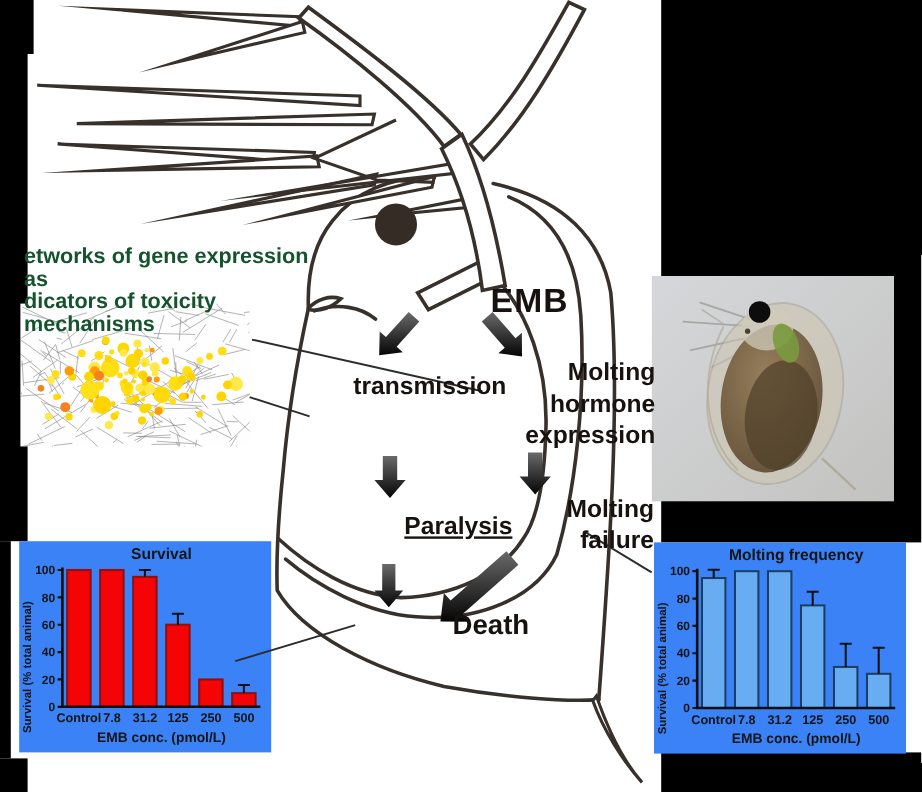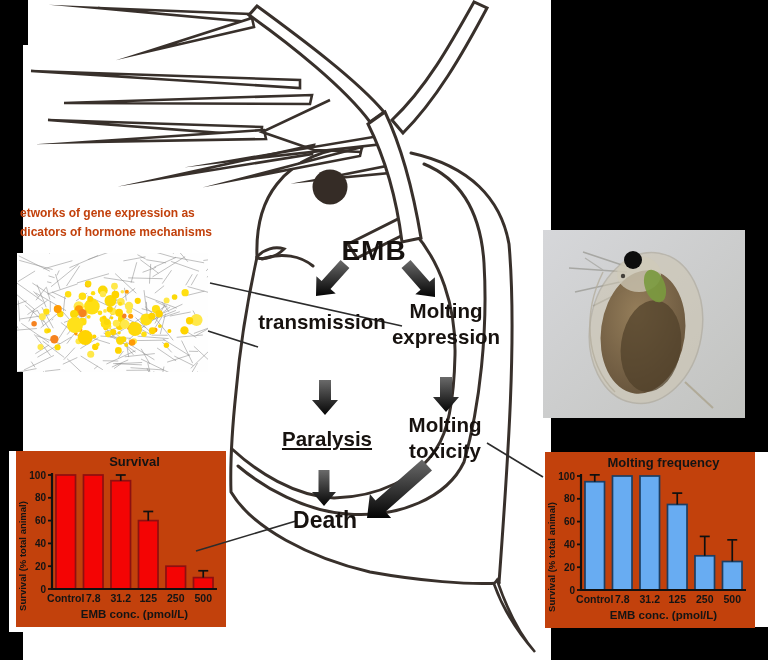--- a/index.html
+++ b/index.html
@@ -1,45 +1,45 @@
 <!DOCTYPE html>
 <html><head>
 <meta charset="utf-8">
 <style>
   html,body{margin:0;padding:0;background:#ffffff;}
   #stage{position:relative;width:768px;height:660px;overflow:hidden;background:#ffffff;
          font-family:"Liberation Sans", sans-serif;}
   .blk{position:absolute;background:#000;}
-  .flow{position:absolute;font-weight:bold;color:#17120f;text-align:center;z-index:6;
+  .flow{position:absolute;font-weight:bold;color:#17120f;text-align:right;z-index:6;
         line-height:1.26;font-size:20.5px;letter-spacing:0;}
   #emb-label{font-size:28px;letter-spacing:1px;}
   #death-label{font-size:23px;}
   #network-caption{position:absolute;left:20px;top:204px;width:250px;z-index:6;
-        font-weight:bold;font-size:12px;line-height:19px;color:#c2410c;}
+        font-weight:bold;font-size:18px;line-height:19px;color:#14532d;}
   #art{position:absolute;left:0;top:0;z-index:5;pointer-events:none;}
-  .panel{position:absolute;background:#c2410c;z-index:3;}
+  .panel{position:absolute;background:#3b82f6;z-index:3;}
   #network-box{position:absolute;left:17px;top:253px;width:191px;height:119px;background:#fefefe;z-index:3;}
   #photo-box{position:absolute;left:543px;top:230px;width:202px;height:188px;z-index:3;}
   svg{display:block;}
 </style>
 </head>
 <body>
 
 <div id="stage">
 
   <div class="blk" style="left:0;top:0;width:28px;height:45px;"></div>
   <div class="blk" style="left:0;top:0;width:23px;height:451px;"></div>
   <div class="blk" style="left:0;top:451px;width:9px;height:181px;"></div>
   <div class="blk" style="left:0;top:632px;width:23px;height:28px;"></div>
   <div class="blk" style="left:551px;top:0;width:217px;height:452px;"></div>
   <div class="blk" style="left:551px;top:627px;width:217px;height:33px;"></div>
 
   <div id="network-caption">
     <div>etworks of gene expression as</div>
-    <div>dicators of hormone mechanisms</div>
+    <div>dicators of toxicity mechanisms</div>
   </div>
 
   <div id="network-box">
     <svg id="netsvg" width="191" height="119" viewBox="0 0 191 119">
         <line x1="2.235607852227986" y1="7.373032651375979" x2="35.61914214678109" y2="16.52835311414674" stroke="#8f8f8f" stroke-width="0.7" opacity="0.8"></line>
         <line x1="99.5960462896619" y1="48.25708087813109" x2="97.23233056603931" y2="36.29363943031058" stroke="#8f8f8f" stroke-width="0.7" opacity="0.8"></line>
         <line x1="105.68519035424106" y1="86.84882869757712" x2="88.7322796259541" y2="71.02245343895629" stroke="#8f8f8f" stroke-width="0.7" opacity="0.8"></line>
         <line x1="145.94116833386943" y1="61.6899029398337" x2="124.74077654164284" y2="55.615998236928135" stroke="#8f8f8f" stroke-width="0.7" opacity="0.8"></line>
         <line x1="56.01024154247716" y1="63.63400353724137" x2="41.75335891917348" y2="85.61952434340492" stroke="#8f8f8f" stroke-width="0.7" opacity="0.8"></line>
         <line x1="47.27891650330275" y1="104.45577187091112" x2="25.63433615770191" y2="88.06401163013652" stroke="#8f8f8f" stroke-width="0.7" opacity="0.8"></line>
@@ -491,22 +491,23 @@
         <polygon points="422.0,459.4 375.5,500.5 369.9,494.1 367.0,518.0 391.1,518.1 385.5,511.7 432.0,470.6" fill="url(#arrG)"></polygon>
       </g>
   </svg>
 
   <div id="emb-label" class="flow" style="left:274px;top:233px;width:200px;">EMB</div>
   <div class="flow" style="left:222px;top:309px;width:200px;">
     <div>transmission</div>
   </div>
   <div class="flow" style="left:346px;top:298px;width:200px;">
     <div>Molting</div>
+    <div>hormone</div>
     <div>expression</div>
   </div>
   <div class="flow" style="left:227px;top:426px;width:200px;text-decoration:underline;">Paralysis</div>
   <div class="flow" style="left:345px;top:412px;width:200px;">
     <div>Molting</div>
-    <div>toxicity</div>
-  </div>
-  <div id="death-label" class="flow" style="left:225px;top:506px;width:200px;">Death</div>
+    <div>failure</div>
+  </div>
+  <div id="death-label" class="flow" style="left:241px;top:506px;width:200px;">Death</div>
 
 </div>
 
 </body></html>

